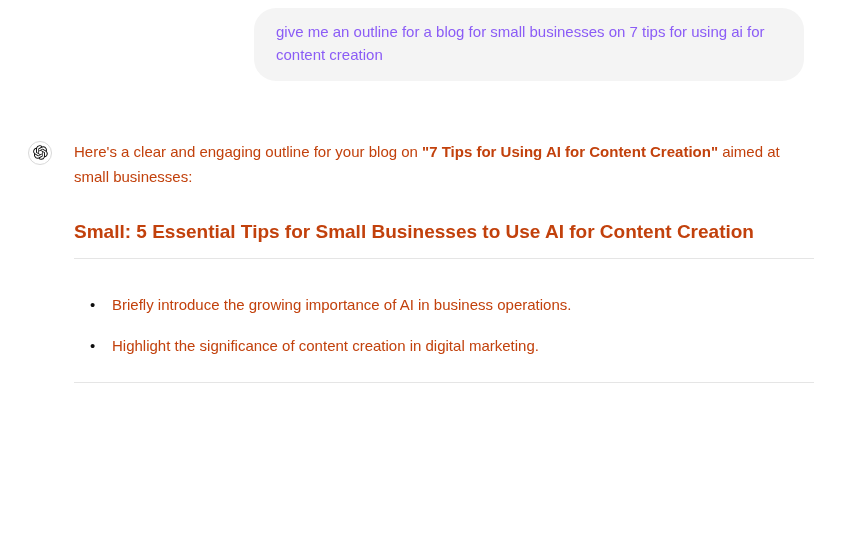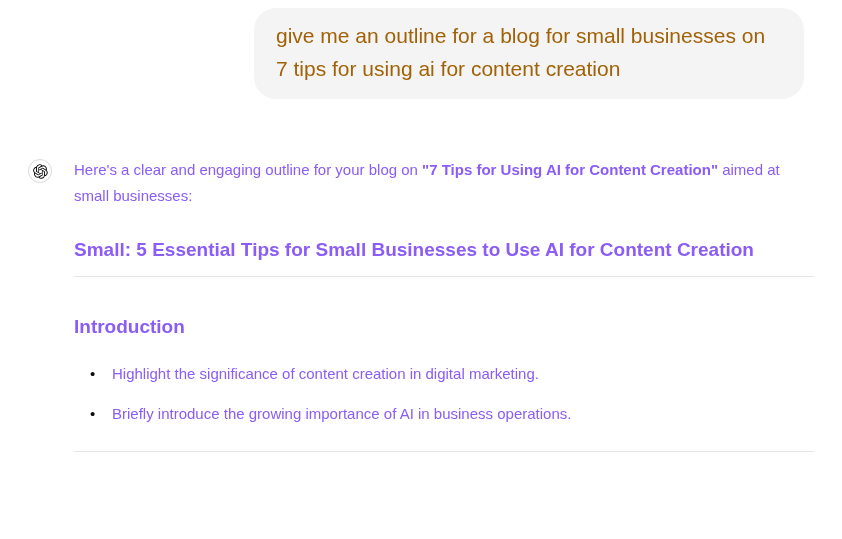--- a/index.html
+++ b/index.html
@@ -16,23 +16,23 @@
     width: 100%;
     height: 100%;
     padding: 8px 0 0 0;
   }
   .user-bubble {
     position: relative;
     margin: 0 40px 0 254px;
     background: #f4f4f4;
     border-radius: 22px;
     padding: 12px 22px 14px 22px;
-    font-size: 21px;
+    font-size: 15px;
     line-height: 1.55;
-    color: #a16207;
+    color: #8b5cf6;
     width: 550px;
   }
   .assistant-row {
     display: flex;
     align-items: flex-start;
     margin-top: 58px;
     padding: 0 20px 0 28px;
   }
   .assistant-icon {
     width: 24px;
@@ -44,21 +44,21 @@
     justify-content: center;
     flex-shrink: 0;
     margin-top: 2px;
   }
   .assistant-icon svg { width: 15px; height: 15px; }
   .assistant-content {
     margin-left: 22px;
     flex: 1;
     font-size: 15px;
     line-height: 1.7;
-    color: #8b5cf6;
+    color: #c2410c;
     max-width: 740px;
   }
   .lead { margin-bottom: 26px; }
   .bold { font-weight: 700; }
   .title-line {
     font-size: 19px;
     font-weight: 700;
     margin-bottom: 10px;
   }
   .hr {
@@ -116,24 +116,23 @@
 
       <p class="lead">
         <span>Here's a clear and engaging outline for your blog on </span><span class="bold">"7 Tips for Using AI for Content Creation"</span><span> aimed at small businesses:</span>
       </p>
 
       <p class="title-line">
         <span>Small: </span><span>5 Essential Tips for Small Businesses to Use AI for Content Creation</span>
       </p>
       <hr class="hr">
 
-      <p class="section-head">Introduction</p>
 
       <ul class="bullets">
+        <li><span>Briefly introduce the growing importance of AI in business operations.</span></li>
         <li><span>Highlight the significance of content creation in digital marketing.</span></li>
-        <li><span>Briefly introduce the growing importance of AI in business operations.</span></li>
       </ul>
 
       <hr class="hr2">
     </div>
   </div>
 
 </div>
 
 </body></html>

